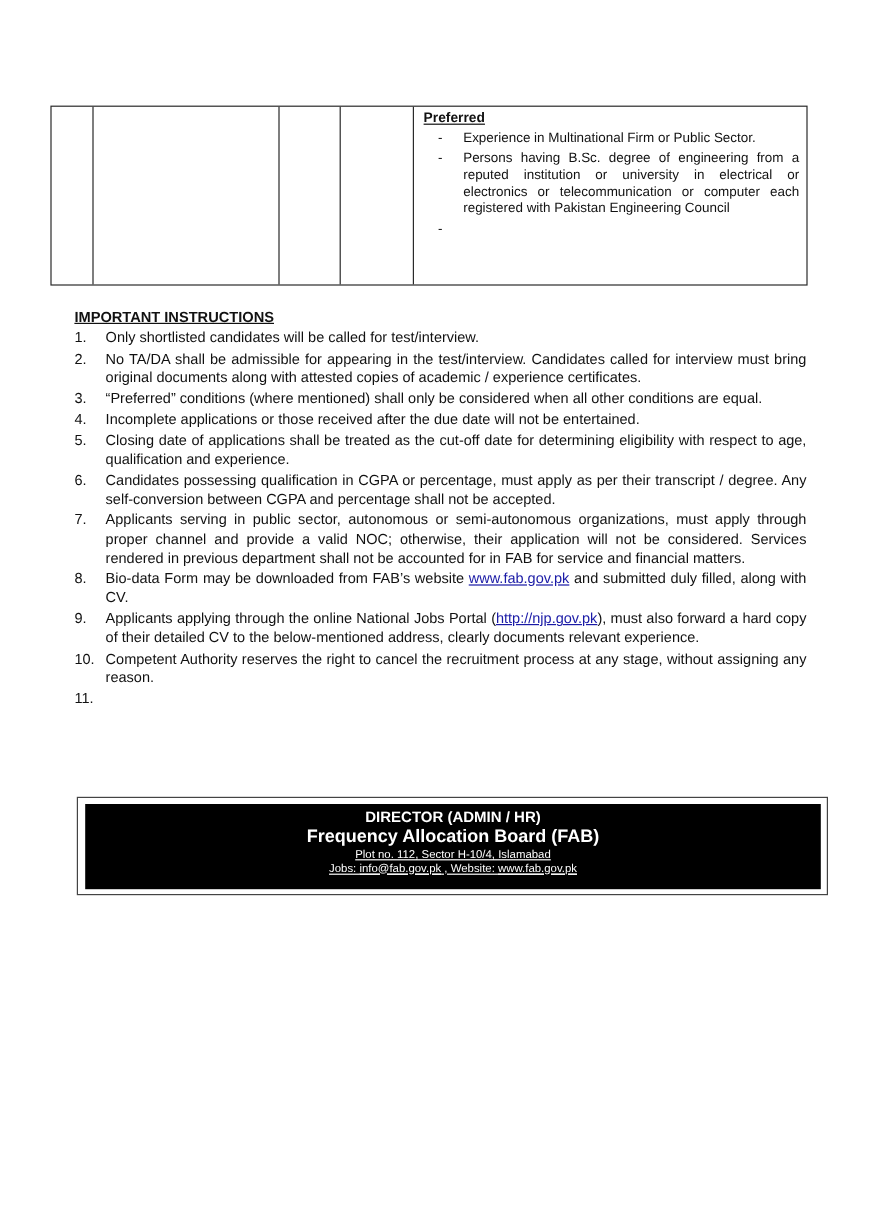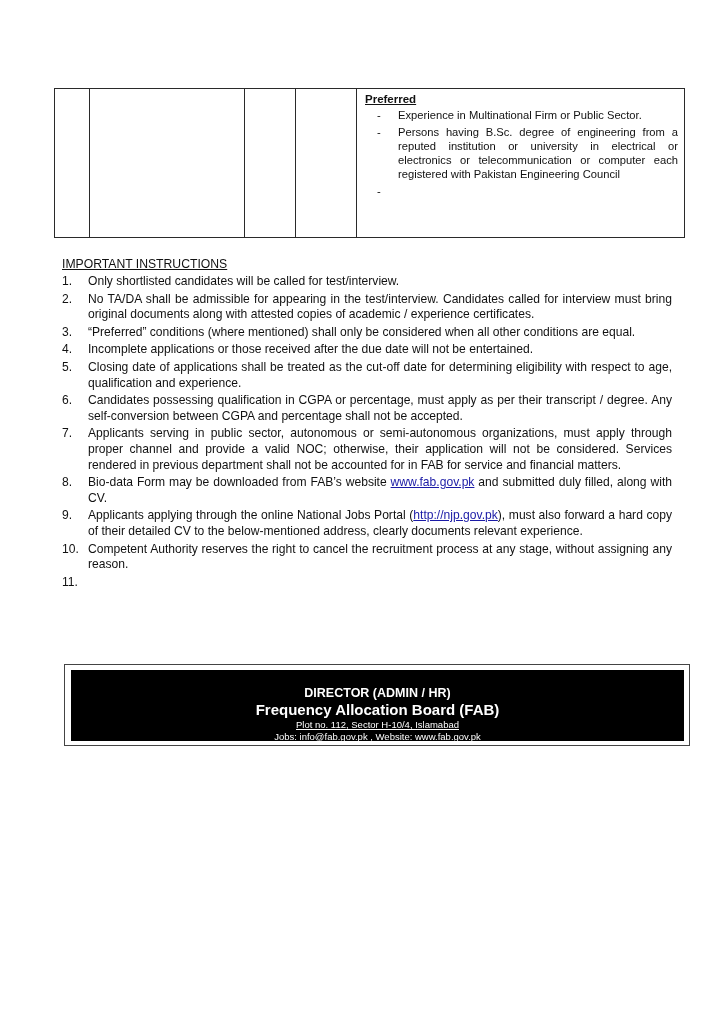--- a/index.html
+++ b/index.html
@@ -1,21 +1,21 @@
 <!DOCTYPE html>
 <html><head>
 <meta charset="utf-8">
 <style>
   * { box-sizing: border-box; margin: 0; padding: 0; }
   html, body { width: 724px; height: 1024px; background: #ffffff; overflow: hidden; }
   body { position: relative; font-family: "Liberation Sans", sans-serif; color: #111111; }
 
   
   .req-table {
-    position: absolute; left: 54px; top: 88px; width: 631px; height: 150px;
+    position: absolute; left: 42px; top: 88px; width: 631px; height: 150px;
     border: 1.5px solid #2a2a2a; display: flex;
   }
   .req-table .cell { border-right: 1px solid #2a2a2a; height: 100%; }
   .req-table .cell:last-child { border-right: none; }
   .c1 { width: 35px; }
   .c2 { width: 155px; }
   .c3 { width: 51px; }
   .c4 { width: 61px; }
   .c5 { flex: 1; padding: 3px 6px 0 8px; }
   .pref-heading {
@@ -25,39 +25,39 @@
   .pref-list { list-style: none; }
   .pref-list li {
     position: relative; padding-left: 33px; font-size: 11.2px; line-height: 14px;
     text-align: justify; margin-bottom: 3px;
   }
   .pref-list li .dash { position: absolute; left: 12px; top: 0; }
 
   
   .instructions { position: absolute; left: 62px; top: 257px; width: 610px; }
   .inst-heading {
-    font-size: 12.2px; font-weight: normal; text-decoration: underline; line-height: 15px;
+    font-size: 12.2px; font-weight: bold; text-decoration: underline; line-height: 15px;
     margin-bottom: 2px;
   }
   .inst-list { list-style: none; }
   .inst-list li {
     position: relative; padding-left: 26px; font-size: 12.1px; line-height: 15.6px;
     text-align: justify; margin-bottom: 2px;
   }
   .inst-list li .num { position: absolute; left: 0; top: 0; }
   .inst-list a { color: #1a1aa6; text-decoration: underline; }
 
   
   .contact-outer {
     position: absolute; left: 64px; top: 664px; width: 626px; height: 82px;
     border: 1.5px solid #444444; background: #ffffff;
   }
   .contact-inner {
     position: absolute; left: 6px; top: 5px; right: 5px; bottom: 4px;
-    background: #000000; color: #ffffff; text-align: center; padding-top: 16px;
+    background: #000000; color: #ffffff; text-align: center; padding-top: 4px;
   }
   .ct-title { font-size: 12.5px; font-weight: bold; line-height: 15px; }
   .ct-org { font-size: 15px; font-weight: bold; line-height: 18px; }
   .ct-line { font-size: 9.5px; line-height: 11.5px; text-decoration: underline; }
   .ct-line a { color: #ffffff; text-decoration: underline; }
 </style>
 </head>
 <body>
 
 <div class="req-table">

